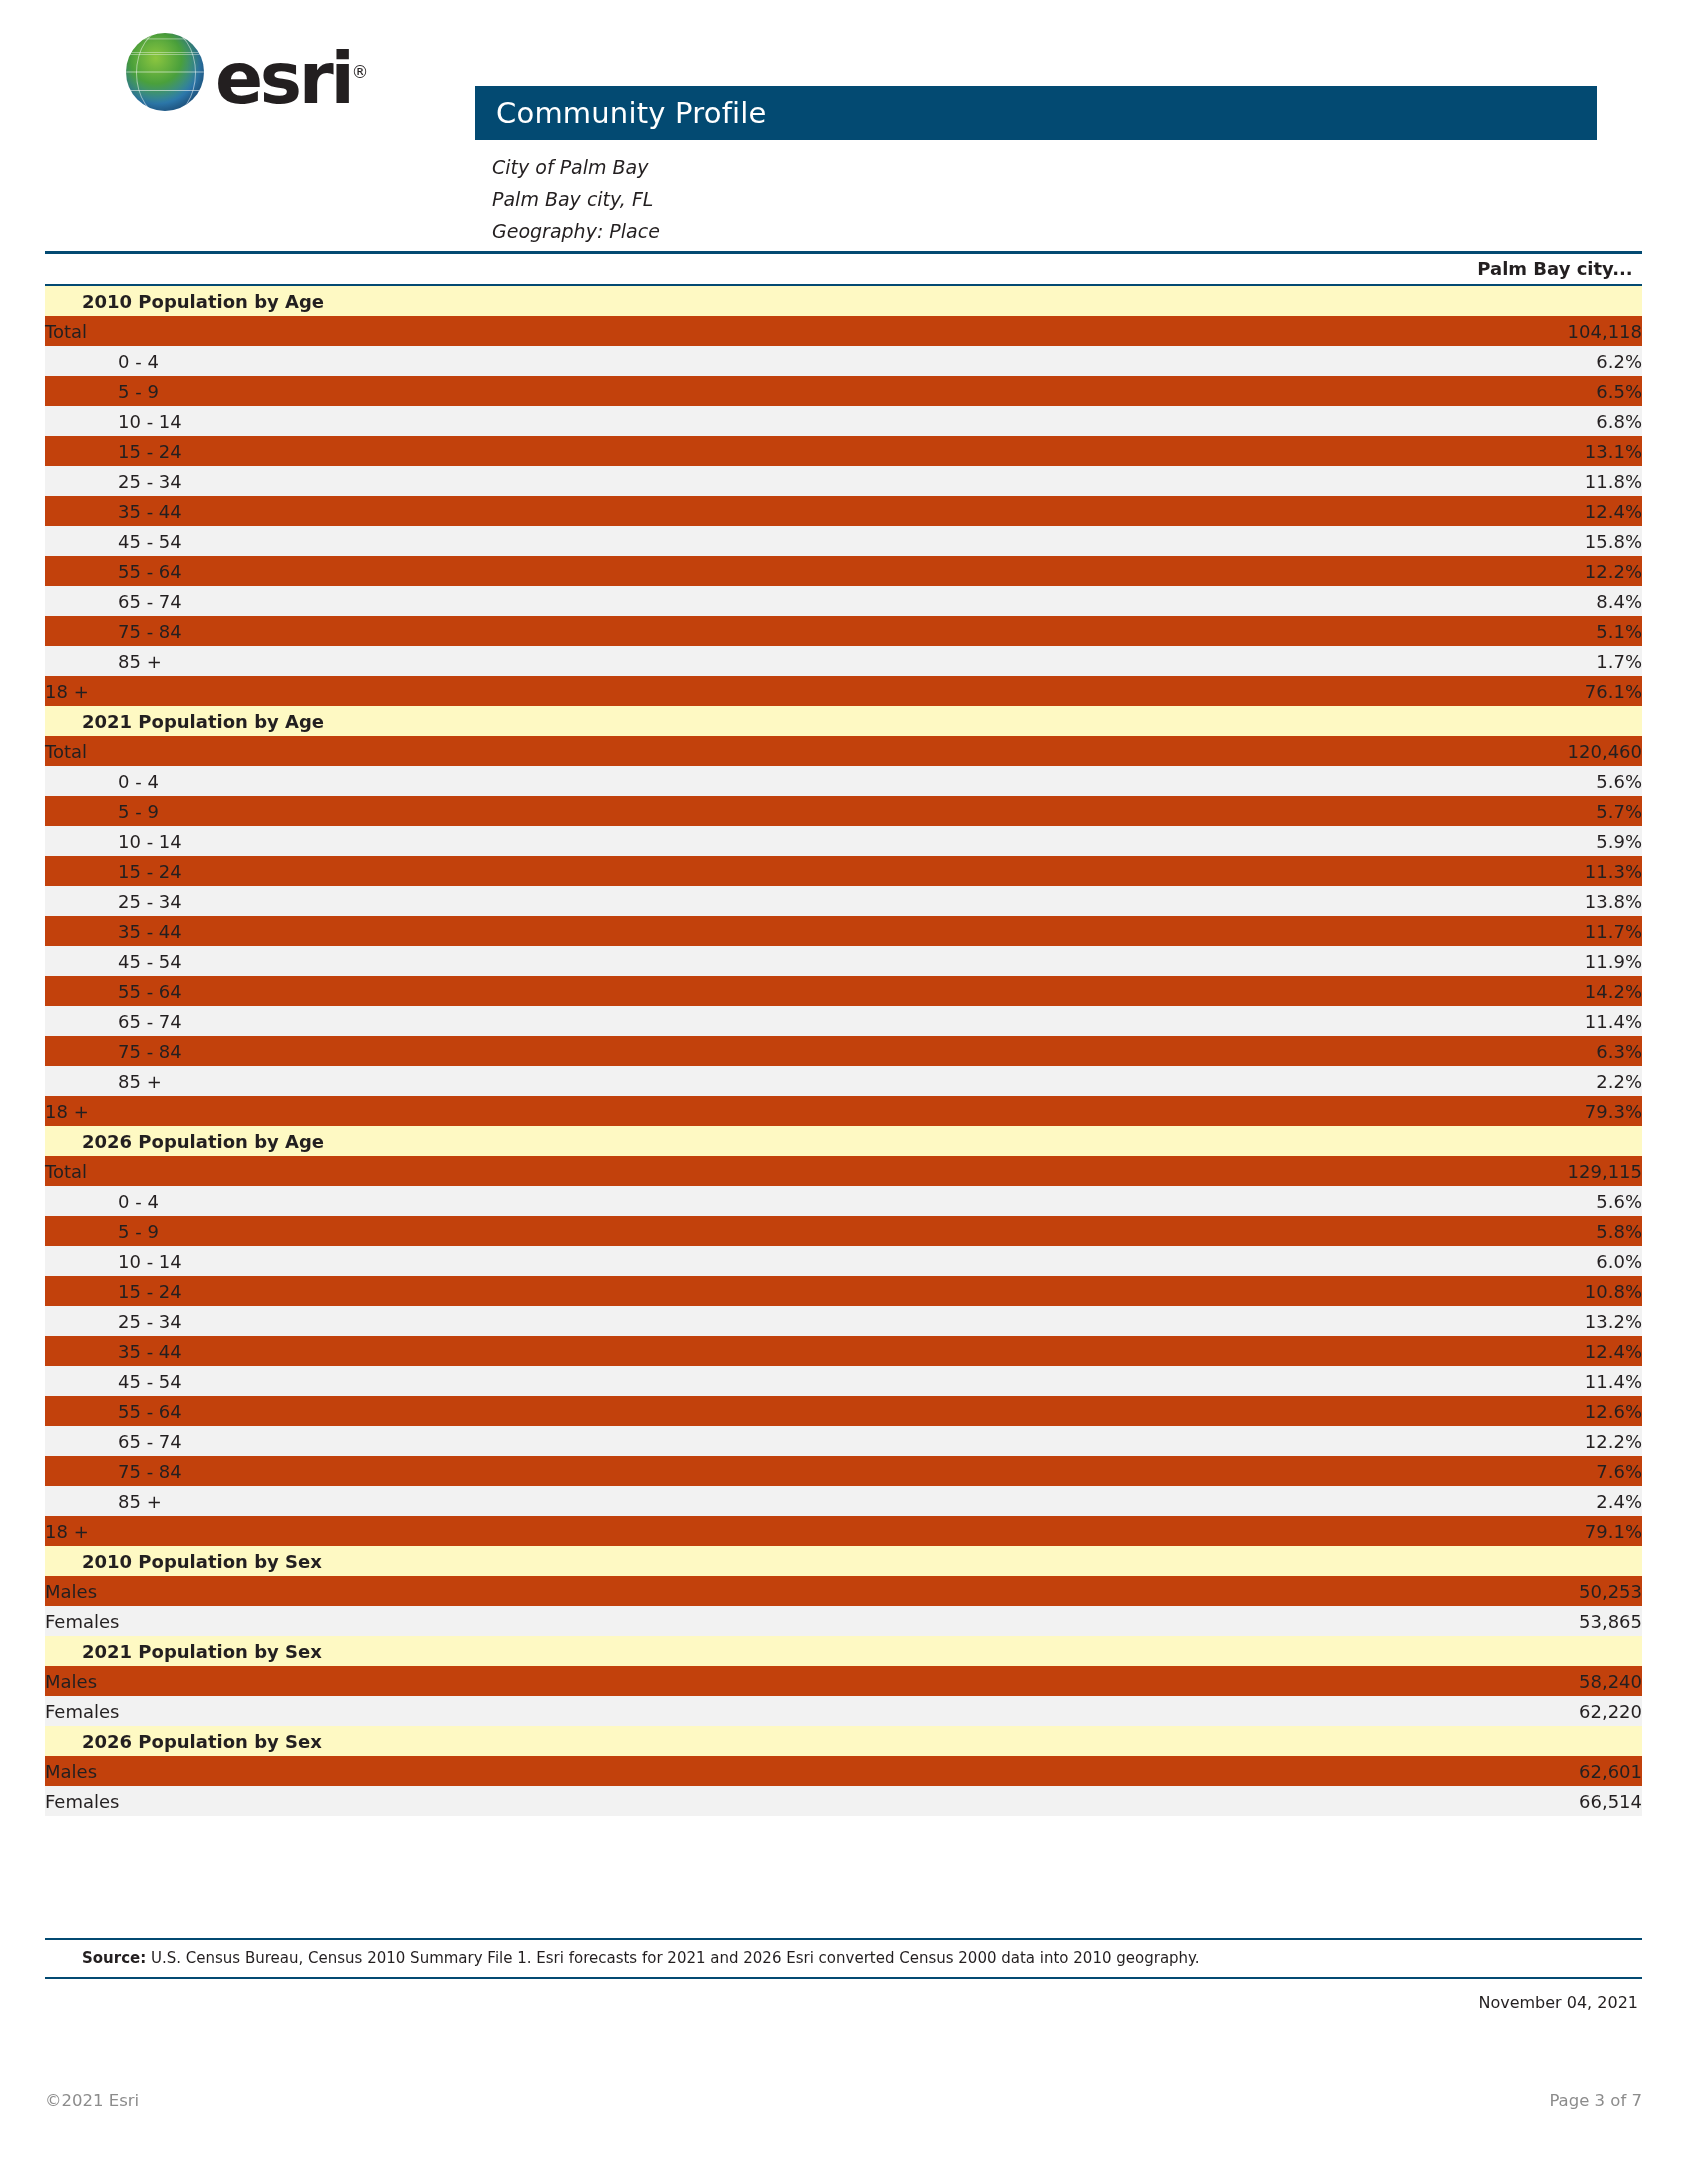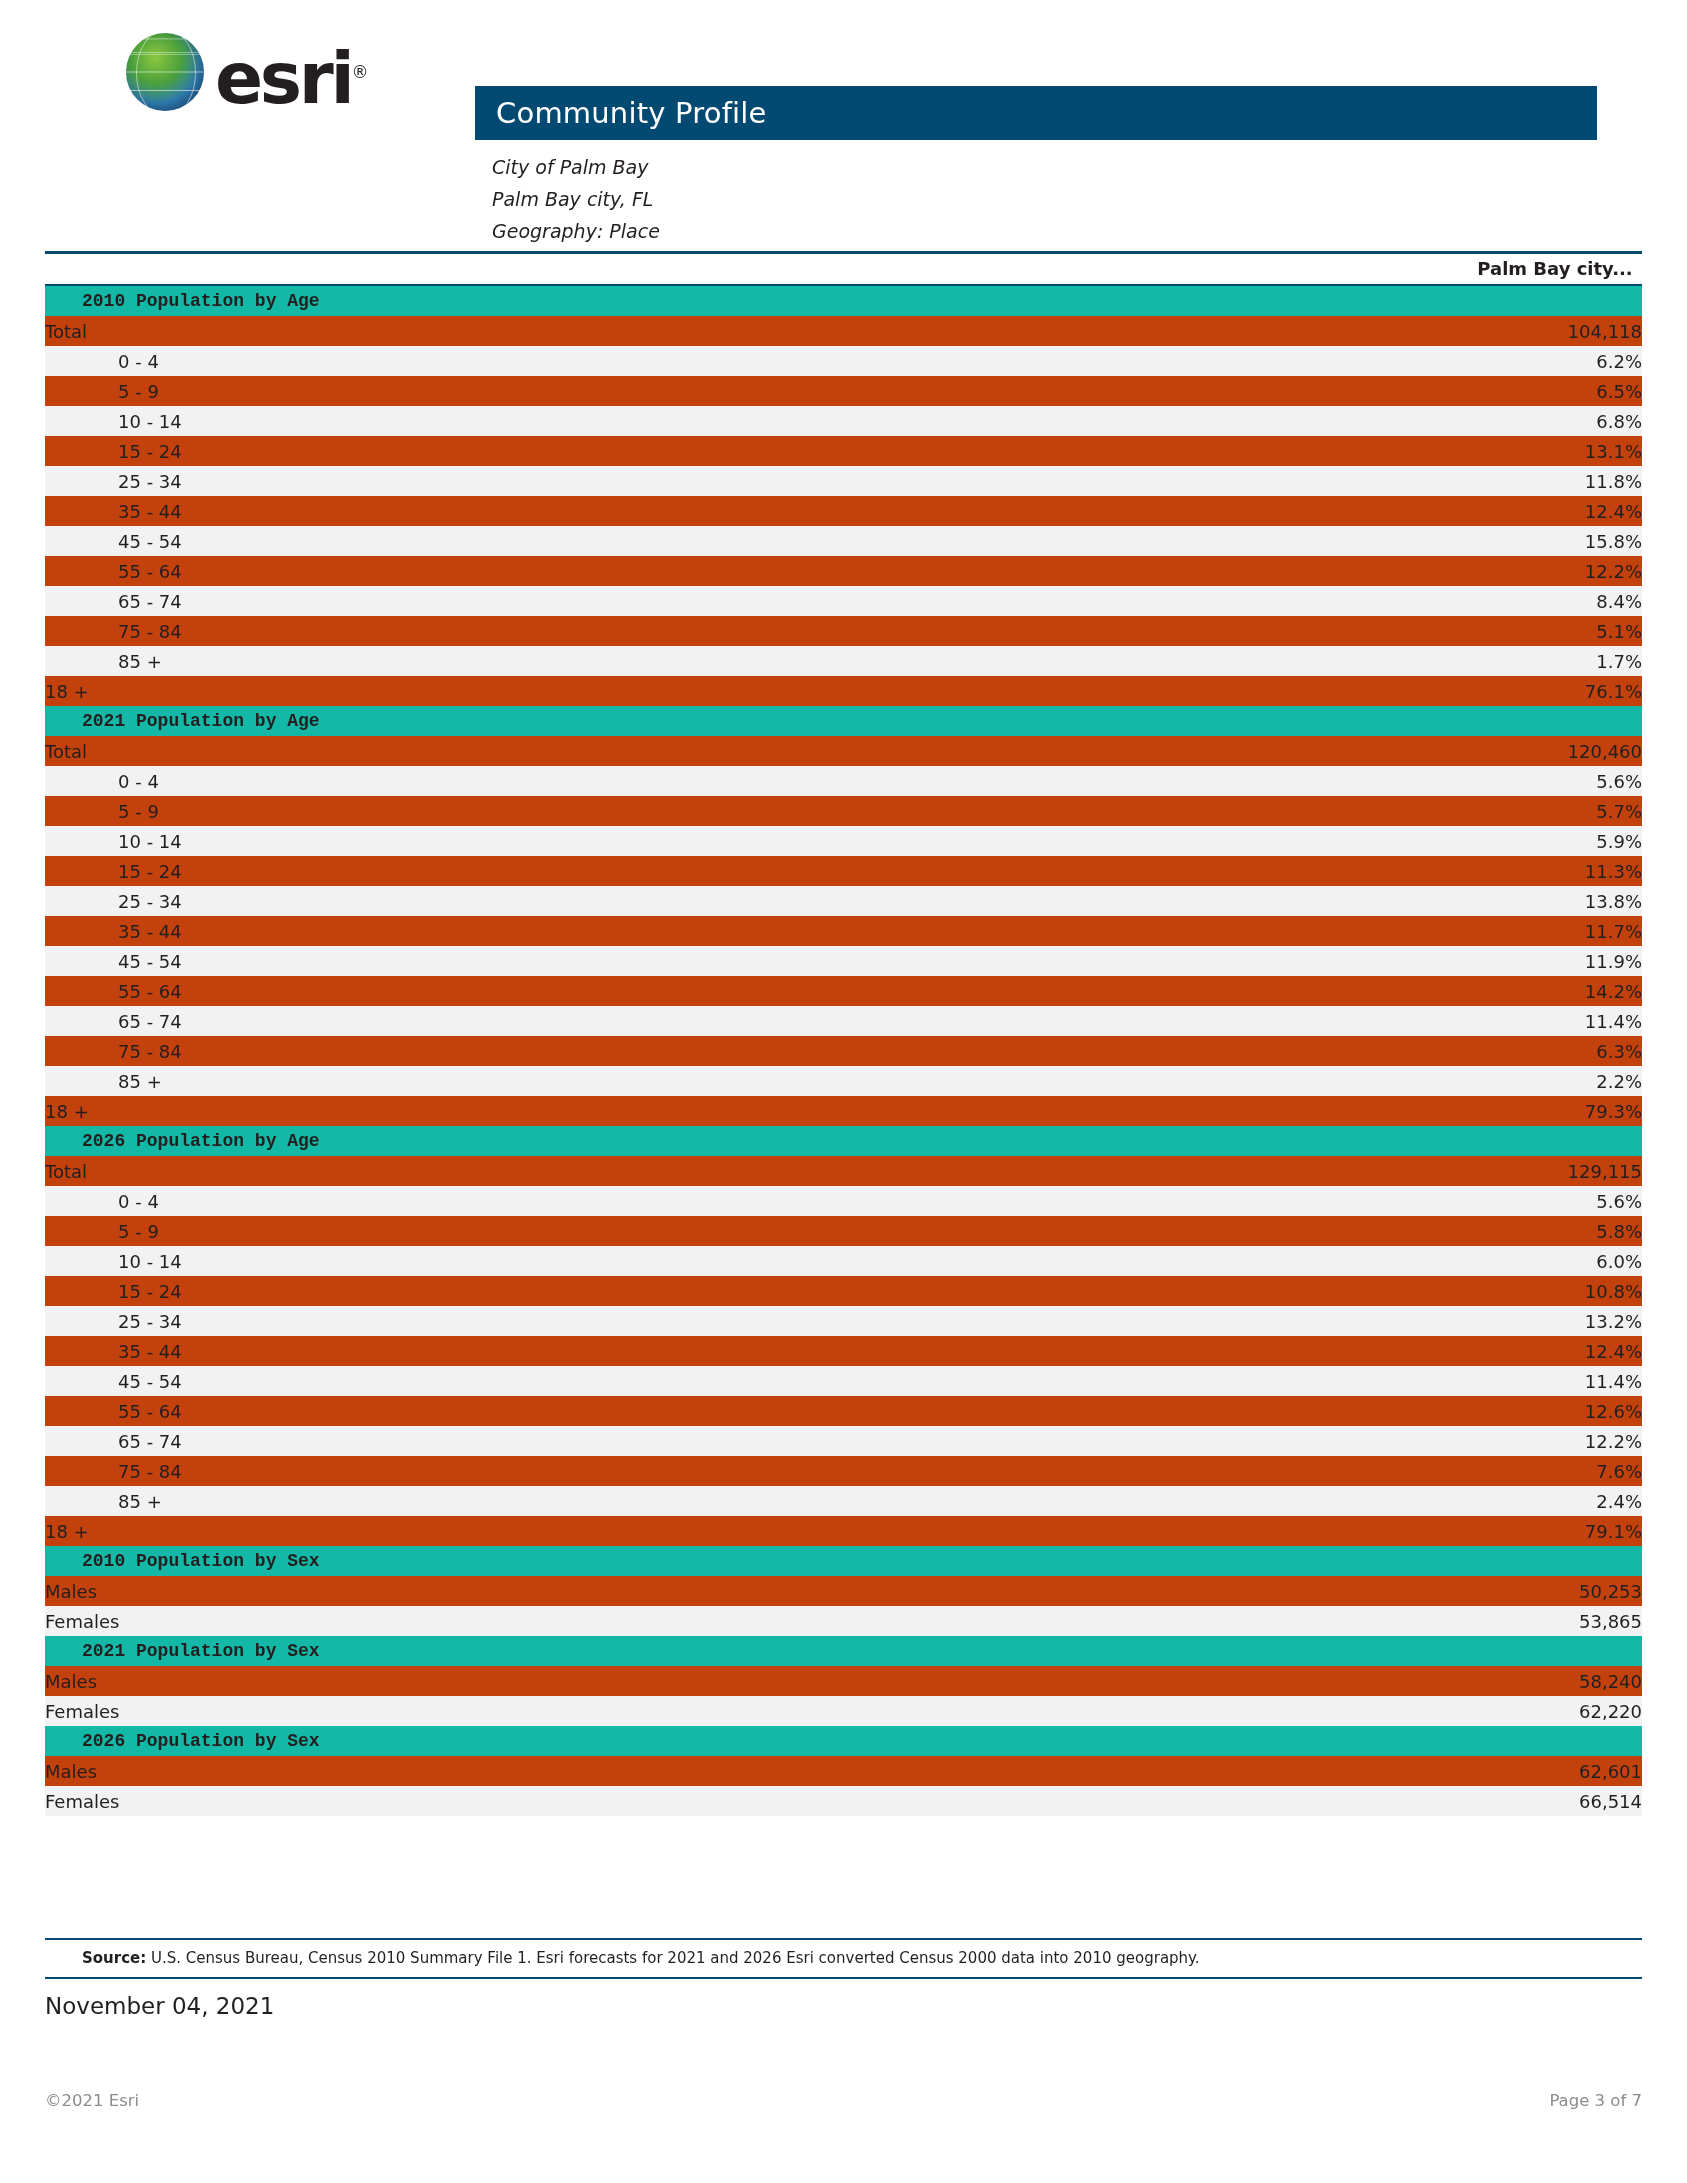--- a/index.html
+++ b/index.html
@@ -130,23 +130,22 @@
     width: 100%;
     border-collapse: collapse;
     font-size: 18px;
   }
   table.data td {
     padding: 0;
     height: 30px;
     vertical-align: middle;
   }
   tr.section td {
-    background: #14b8a6;
+    background: #fef9c3;
     font-weight: bold;
-    font-family: Liberation Mono, monospace;
   }
   tr.alt td {
     background: #f2f2f2;
   }
   tr.plain td {
     background: #c2410c;
   }
   td.label {
     padding-left: 37px;
   }
@@ -178,21 +177,22 @@
     font-size: 15px;
     padding: 9.3px 0 9.3px 37px;
     color: #231f20;
   }
   .source b { font-weight: bold; }
   .src-line-bot {
     border-top: 2px solid #034a72;
     height: 0;
   }
   .date {
-    font-size: 23px;
+    text-align: right;
+    font-size: 16px;
     padding: 14.6px 4px 0 0;
   }
   .pagefoot {
     position: absolute;
     left: 45px;
     right: 45px;
     top: 2091px;
     font-size: 16.5px;
     color: #8c8c8c;
     display: flex;

